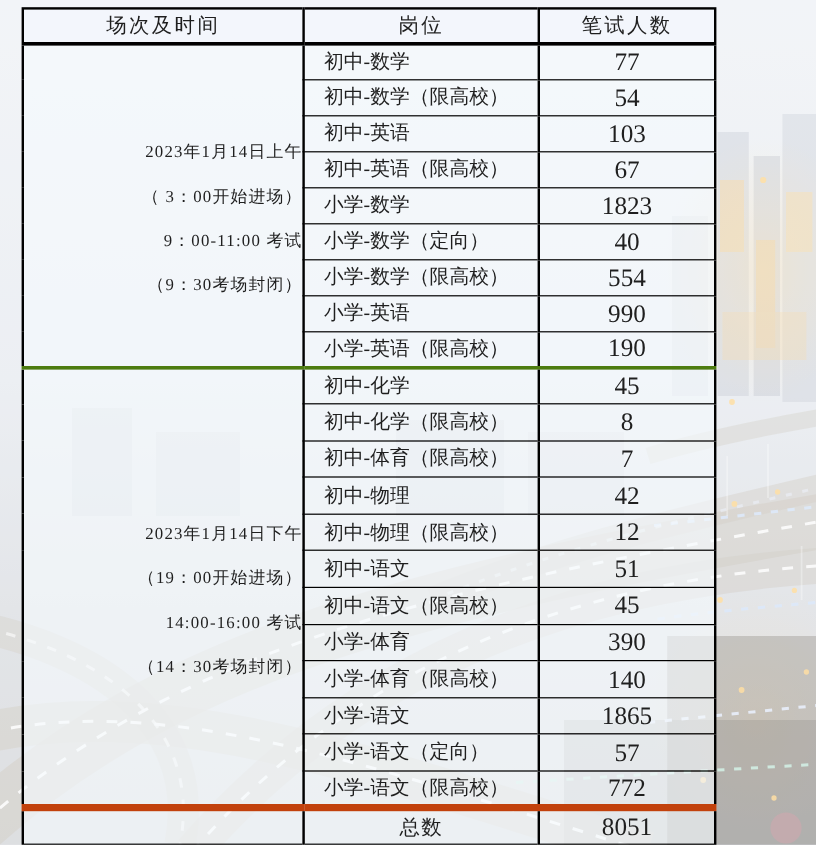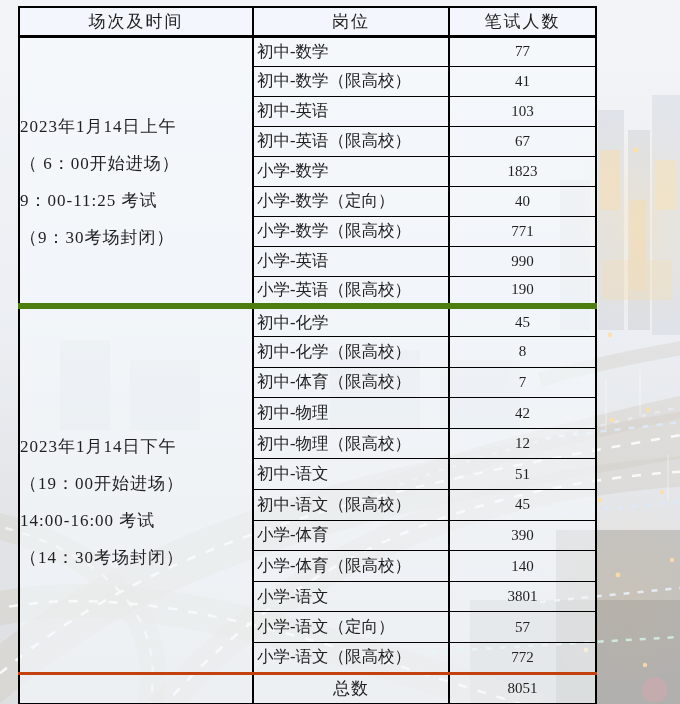--- a/index.html
+++ b/index.html
@@ -28,34 +28,34 @@
   .exam thead th{
     font-weight:normal;font-size:17px;letter-spacing:2px;
     text-align:center;vertical-align:middle;
     background:rgba(243,247,252,0.82);
     border-bottom:3px solid #000;
   }
   .exam tbody tr{height:30px;}
   .exam tbody tr.pm{height:30.6px;}
   .exam tr.total-row{height:31px;}
   .exam td.session-cell{
-    text-align:left;vertical-align:middle;
-    font-size:17px;padding-top:24px;white-space:normal;
+    text-align:right;vertical-align:middle;
+    font-size:14px;padding-top:24px;white-space:normal;
   }
   .session-line{height:37px;line-height:37px;letter-spacing:1px;}
   .exam td.position-cell{
     text-align:left;vertical-align:middle;
-    font-size:16.5px;padding-left:3px;
+    font-size:16.5px;padding-left:16px;
   }
   .exam td.count-cell{
     text-align:center;vertical-align:middle;
-    font-size:15px;
-  }
-  .exam tr.section-start td{border-top:6px solid #4d7c0f;margin-left:47px;}
-  .exam tr.total-row td{border-top:3px solid #c2410c;}
+    font-size:21px;
+  }
+  .exam tr.section-start td{border-top:3px solid #4d7c0f;margin-left:47px;}
+  .exam tr.total-row td{border-top:6px solid #c2410c;}
   .exam td.total-label-cell{
     text-align:center;vertical-align:middle;font-size:17px;letter-spacing:1px;
   }
 </style>
 </head>
 <body>
 
 <div class="stage">
 
   <div class="bg">
@@ -158,50 +158,50 @@
       <tr>
         <th>场次及时间</th>
         <th>岗位</th>
         <th>笔试人数</th>
       </tr>
     </thead>
     <tbody>
         <tr>
           <td class="session-cell" rowspan="9">
             <div class="session-line">2023年1月14日上午</div>
-            <div class="session-line">（ 6：00开始进场）</div>
-            <div class="session-line">9：00-11:25 考试</div>
+            <div class="session-line">（ 3：00开始进场）</div>
+            <div class="session-line">9：00-11:00 考试</div>
             <div class="session-line">（9：30考场封闭）</div>
           </td>
           <td class="position-cell">初中-数学</td>
           <td class="count-cell">77</td>
         </tr>
         <tr>
           <td class="position-cell">初中-数学（限高校）</td>
-          <td class="count-cell">41</td>
+          <td class="count-cell">54</td>
         </tr>
         <tr>
           <td class="position-cell">初中-英语</td>
           <td class="count-cell">103</td>
         </tr>
         <tr>
           <td class="position-cell">初中-英语（限高校）</td>
           <td class="count-cell">67</td>
         </tr>
         <tr>
           <td class="position-cell">小学-数学</td>
           <td class="count-cell">1823</td>
         </tr>
         <tr>
           <td class="position-cell">小学-数学（定向）</td>
           <td class="count-cell">40</td>
         </tr>
         <tr>
           <td class="position-cell">小学-数学（限高校）</td>
-          <td class="count-cell">771</td>
+          <td class="count-cell">554</td>
         </tr>
         <tr>
           <td class="position-cell">小学-英语</td>
           <td class="count-cell">990</td>
         </tr>
         <tr>
           <td class="position-cell">小学-英语（限高校）</td>
           <td class="count-cell">190</td>
         </tr>
         <tr class="pm section-start">
@@ -241,21 +241,21 @@
         <tr class="pm">
           <td class="position-cell">小学-体育</td>
           <td class="count-cell">390</td>
         </tr>
         <tr class="pm">
           <td class="position-cell">小学-体育（限高校）</td>
           <td class="count-cell">140</td>
         </tr>
         <tr class="pm">
           <td class="position-cell">小学-语文</td>
-          <td class="count-cell">3801</td>
+          <td class="count-cell">1865</td>
         </tr>
         <tr class="pm">
           <td class="position-cell">小学-语文（定向）</td>
           <td class="count-cell">57</td>
         </tr>
         <tr class="pm">
           <td class="position-cell">小学-语文（限高校）</td>
           <td class="count-cell">772</td>
         </tr>
         <tr class="total-row">

